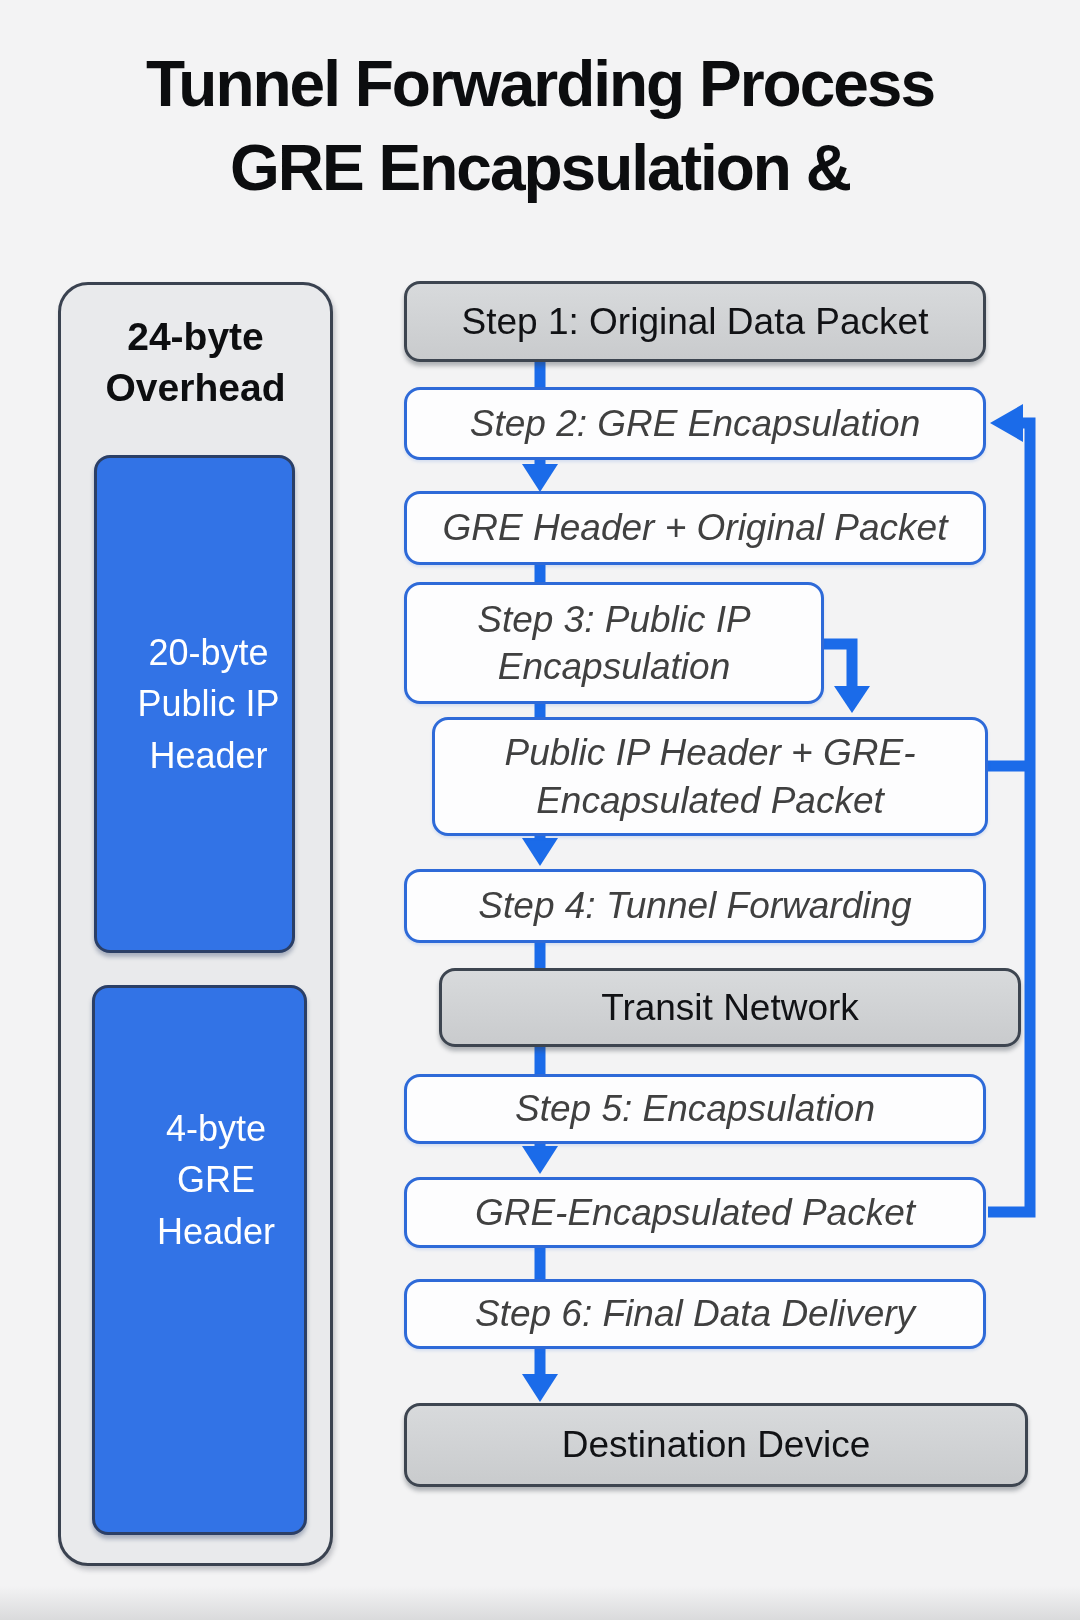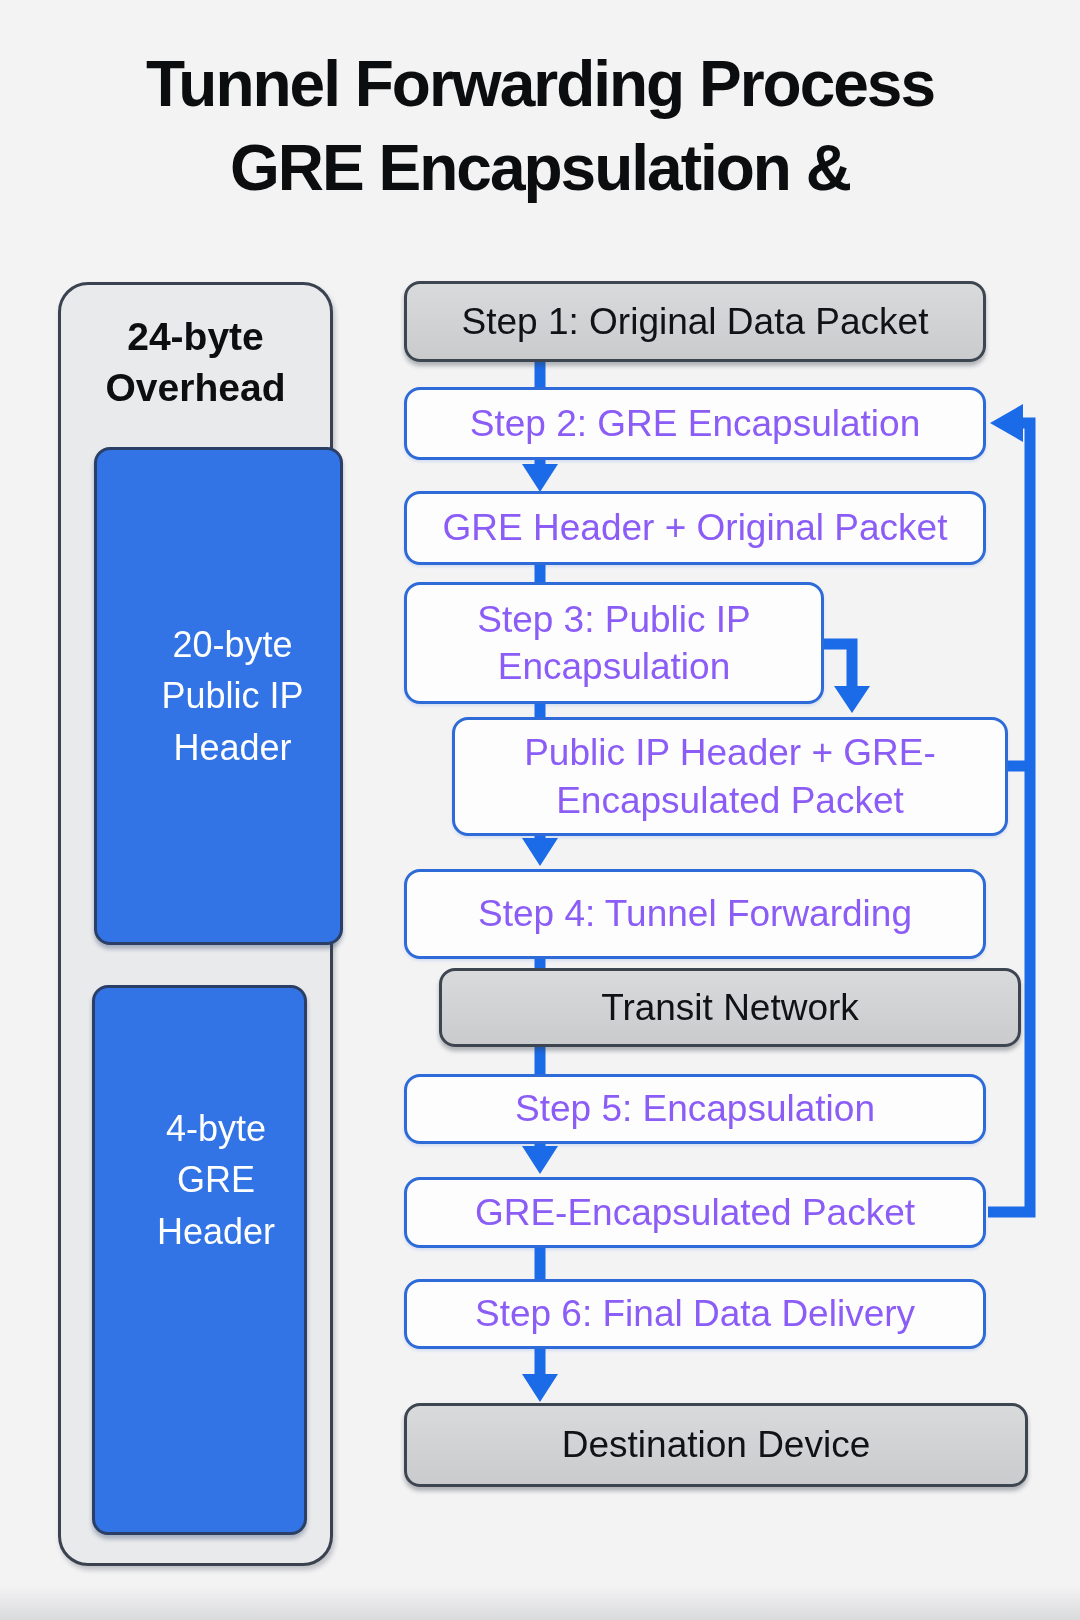--- a/index.html
+++ b/index.html
@@ -28,36 +28,37 @@
     position:absolute;top:26px;left:0;width:100%;text-align:center;
     font-size:39px;font-weight:700;color:#0d0e10;line-height:1.32;
   }
   .blue-box{
     position:absolute;box-sizing:border-box;
     background:#3273e6;border:3px solid #2b3f66;border-radius:16px;
     color:#ffffff;font-size:36px;line-height:1.42;text-align:center;
     display:flex;align-items:center;justify-content:center;
     box-shadow:0 4px 4px rgba(43,63,102,.35);
   }
-  .blue-box.b1{left:33px;top:162px;width:249px;height:498px;padding-left:28px;}
+  .blue-box.b1{left:33px;top:170px;width:201px;height:498px;padding-left:28px;}
   .blue-box.b2{left:31px;top:700px;width:215px;height:550px;padding-bottom:160px;padding-left:33px;}
   
   .fbox{
     position:absolute;box-sizing:border-box;border-radius:16px;
     display:flex;align-items:center;justify-content:center;text-align:center;
     font-size:37px;line-height:1.28;padding:4px 14px;
   }
   .fbox.endpoint{
     background:linear-gradient(180deg,#d8dadc 0%,#c9cbcd 100%);
     border:3px solid #3d4550;color:#111215;
     box-shadow:0 4px 4px rgba(50,56,66,.35);
   }
   .fbox.process{
-    background:#fdfdfe;border:3px solid #2e6ad8;color:#8b5cf6;
+    background:#fdfdfe;border:3px solid #2e6ad8;color:#404040;
     box-shadow:0 2px 3px rgba(46,106,216,.15);
+    font-style:italic;
   }
   .connectors{position:absolute;left:0;top:0;width:1080px;height:1620px;pointer-events:none;}
   .connectors path{stroke:#1b6be9;stroke-width:11;fill:none;}
   .connectors polygon{fill:#1b6be9;stroke:none;}
 </style>
 </head>
 <body>
 
 <div class="canvas">
 
@@ -108,23 +109,23 @@
   </svg>
 
   <div class="fbox endpoint" style="left:404px;top:281px;width:582px;height:81px;">Step 1: Original Data Packet</div>
 
   <div class="fbox process" style="left:404px;top:387px;width:582px;height:73px;">Step 2: GRE Encapsulation</div>
 
   <div class="fbox process" style="left:404px;top:491px;width:582px;height:74px;">GRE Header + Original Packet</div>
 
   <div class="fbox process" style="left:404px;top:582px;width:420px;height:122px;">Step 3: Public IP Encapsulation</div>
 
-  <div class="fbox process" style="left:432px;top:717px;width:556px;height:119px;margin-left:20px;">Public IP Header + GRE-Encapsulated Packet</div>
+  <div class="fbox process" style="left:432px;top:717px;width:556px;height:119px;">Public IP Header + GRE-Encapsulated Packet</div>
 
-  <div class="fbox process" style="left:404px;top:869px;width:582px;height:90px;">Step 4: Tunnel Forwarding</div>
+  <div class="fbox process" style="left:404px;top:869px;width:582px;height:74px;">Step 4: Tunnel Forwarding</div>
 
   <div class="fbox endpoint" style="left:404px;top:968px;width:582px;height:79px;margin-left:35px;">Transit Network</div>
 
   <div class="fbox process" style="left:404px;top:1074px;width:582px;height:70px;">Step 5: Encapsulation</div>
 
   <div class="fbox process" style="left:404px;top:1177px;width:582px;height:71px;">GRE-Encapsulated Packet</div>
 
   <div class="fbox process" style="left:404px;top:1279px;width:582px;height:70px;">Step 6: Final Data Delivery</div>
 
   <div class="fbox endpoint" style="left:404px;top:1403px;width:624px;height:84px;">Destination Device</div>

